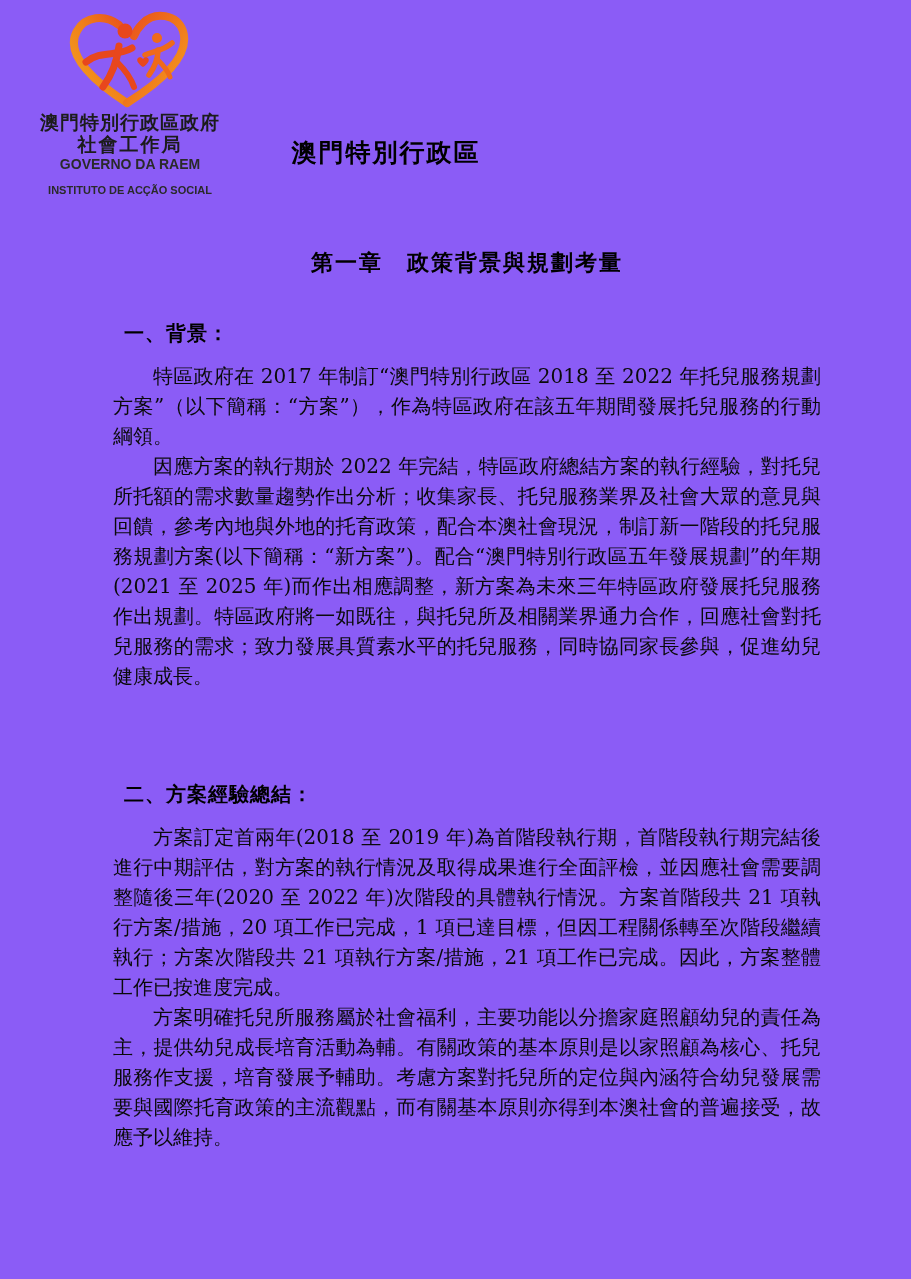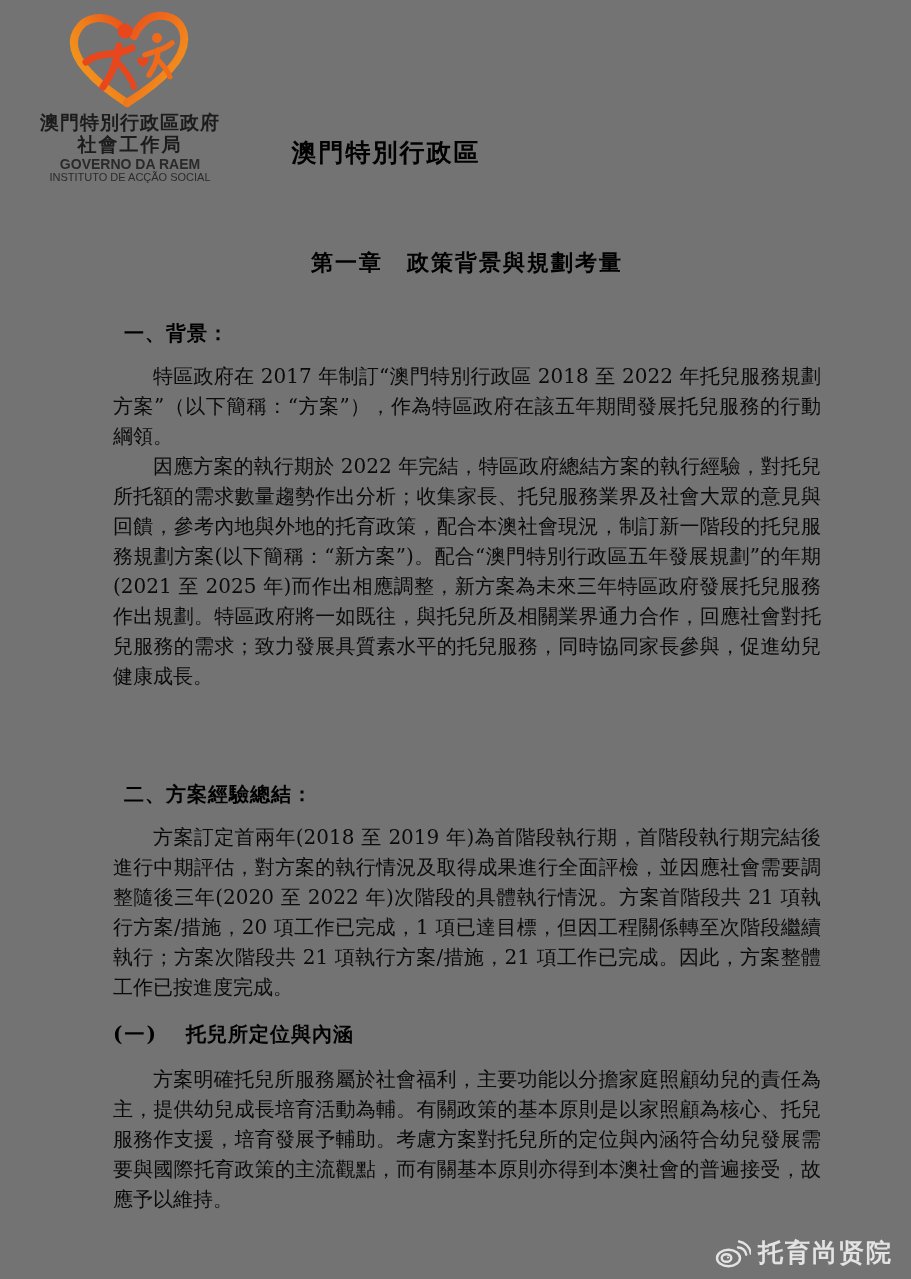--- a/index.html
+++ b/index.html
@@ -1,34 +1,34 @@
 <!DOCTYPE html>
 <html><head>
 <meta charset="utf-8">
 <style>
   html,body{margin:0;padding:0;background:#ffffff;}
   .page{
     position:relative;
     width:911px;height:1279px;
-    background:#737373;
+    background:#8b5cf6;
     overflow:hidden;
     font-family:"DejaVu Serif", serif;
     color:#111111;
   }
   
   .logo-block{
     position:absolute;left:30px;top:10px;width:200px;
     text-align:center;
     font-family:"Liberation Sans", sans-serif;
   }
   .heart-logo{display:block;margin:0 auto 2px auto;}
   .org-zh1{font-size:19px;font-weight:bold;letter-spacing:1px;line-height:22px;color:#1c1c1c;}
   .org-zh2{font-size:19px;font-weight:bold;letter-spacing:2px;line-height:22px;color:#1c1c1c;}
   .org-pt1{font-size:14px;font-weight:bold;line-height:13px;color:#2a2a2a;margin-top:2px;}
-  .org-pt2{font-size:11px;font-weight:normal;line-height:13px;color:#2a2a2a;}
+  .org-pt2{font-size:11px;font-weight:bold;line-height:13px;color:#2a2a2a;margin-top:13px;}
   
   .doc-title{
     position:absolute;left:0;top:136px;width:730px;
     text-align:center;font-weight:bold;color:#000;padding-left:21px;
   }
   .doc-title .t1{font-size:25px;line-height:33px;letter-spacing:2px;}
   .doc-title .t2{font-size:25px;line-height:33px;letter-spacing:1px;}
   .chapter{
     position:absolute;left:113px;top:248px;width:708px;
     text-align:center;font-size:22px;font-weight:bold;letter-spacing:2px;color:#000;
@@ -109,32 +109,17 @@
   <div class="chapter">第一章　政策背景與規劃考量</div>
 
   <div class="content">
     <h3>一、背景：</h3>
     <p>特區政府在 2017 年制訂“澳門特別行政區 2018 至 2022 年托兒服務規劃方案”（以下簡稱：“方案”），作為特區政府在該五年期間發展托兒服務的行動綱領。</p>
     <p class="p-gap">因應方案的執行期於 2022 年完結，特區政府總結方案的執行經驗，對托兒所托額的需求數量趨勢作出分析；收集家長、托兒服務業界及社會大眾的意見與回饋，參考內地與外地的托育政策，配合本澳社會現況，制訂新一階段的托兒服務規劃方案(以下簡稱：“新方案”)。配合“澳門特別行政區五年發展規劃”的年期(2021 至 2025 年)而作出相應調整，新方案為未來三年特區政府發展托兒服務作出規劃。特區政府將一如既往，與托兒所及相關業界通力合作，回應社會對托兒服務的需求；致力發展具質素水平的托兒服務，同時協同家長參與，促進幼兒健康成長。</p>
 
     <h3 class="sec2">二、方案經驗總結：</h3>
     <p>方案訂定首兩年(2018 至 2019 年)為首階段執行期，首階段執行期完結後進行中期評估，對方案的執行情況及取得成果進行全面評檢，並因應社會需要調整隨後三年(2020 至 2022 年)次階段的具體執行情況。方案首階段共 21 項執行方案/措施，20 項工作已完成，1 項已達目標，但因工程關係轉至次階段繼續執行；方案次階段共 21 項執行方案/措施，21 項工作已完成。因此，方案整體工作已按進度完成。</p>
 
-    <div class="subheading">
-      <span class="sub-num">(一)</span><span class="sub-title">托兒所定位與內涵</span>
-    </div>
     <p>方案明確托兒所服務屬於社會福利，主要功能以分擔家庭照顧幼兒的責任為主，提供幼兒成長培育活動為輔。有關政策的基本原則是以家照顧為核心、托兒服務作支援，培育發展予輔助。考慮方案對托兒所的定位與內涵符合幼兒發展需要與國際托育政策的主流觀點，而有關基本原則亦得到本澳社會的普遍接受，故應予以維持。</p>
   </div>
 
-  <div class="watermark">
-    <svg width="36" height="30" viewBox="0 0 36 30" aria-hidden="true">
-      <g fill="none" stroke="#e3e3e3" stroke-width="2.4">
-        <ellipse cx="13.5" cy="20" rx="11.5" ry="8.2"></ellipse>
-        <ellipse cx="11.5" cy="20" rx="4.8" ry="3.8"></ellipse>
-        <circle cx="13" cy="19.5" r="1.1" fill="#e3e3e3" stroke="none"></circle>
-        <path d="M23,9.5 a8,8 0 0 1 8.2,7.2" stroke-linecap="round"></path>
-        <path d="M24,3.5 a14,14 0 0 1 11.8,12" stroke-linecap="round"></path>
-      </g>
-    </svg>
-    <span>托育尚贤院</span>
-  </div>
 
 </div>
 
 </body></html>

